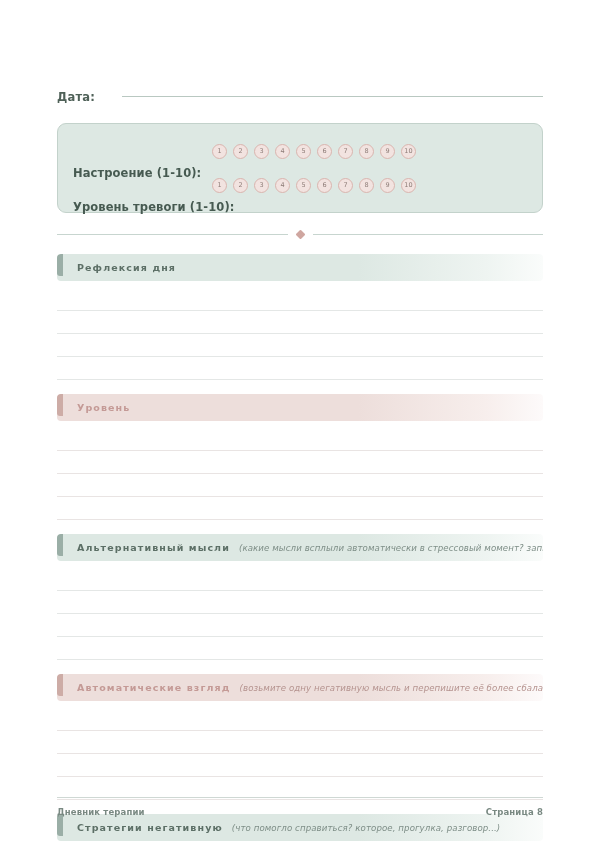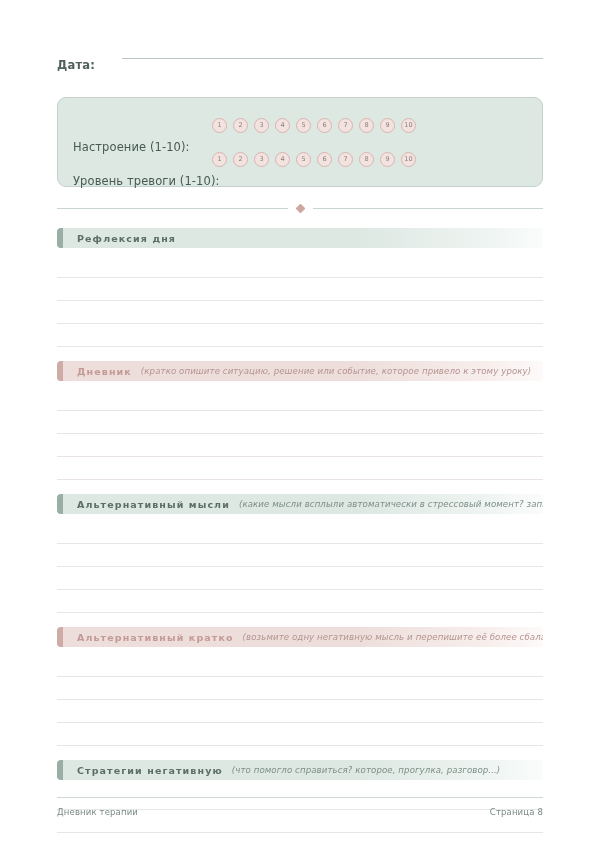--- a/index.html
+++ b/index.html
@@ -21,22 +21,22 @@
     position: relative;
     width: 600px;
     height: 848px;
     box-sizing: border-box;
     padding: 0 57px;
   }
 
   
   .date-row {
     display: flex;
-    align-items: flex-start;
-    padding-top: 58px;
+    align-items: center;
+    padding-top: 84px;
     height: 26px;
   }
   .date-label {
     font-size: 11.5px;
     font-weight: bold;
     color: #4f6158;
     letter-spacing: .2px;
     white-space: nowrap;
     padding-bottom: 1px;
   }
@@ -58,21 +58,21 @@
     box-sizing: border-box;
   }
   .rating-row {
     display: flex;
     align-items: center;
     height: 28px;
   }
   .rating-row + .rating-row { margin-top: 6px; }
   .rating-label {
     font-size: 11.5px;
-    font-weight: normal;
+    font-weight: bold;
     color: #465a51;
     white-space: nowrap;
     letter-spacing: .1px;
     margin-top: 44px;
   }
   .rating-label.mood  { width: 139px; }
   .rating-label.anx   { width: 139px; }
   .scale {
     display: flex;
     align-items: center;
@@ -115,21 +115,21 @@
     border-radius: 1px;
     flex: none;
   }
 
   
   .section { margin-top: 14px; }
   .section.first { margin-top: 13px; }
 
   .sec-head {
     position: relative;
-    height: 20px;
+    height: 27px;
     border-radius: 4px;
     display: flex;
     align-items: center;
     padding-left: 20px;
     box-sizing: border-box;
     overflow: hidden;
     white-space: nowrap;
   }
   .sec-head.green {
     background: linear-gradient(to right, #dde8e3 0%, #dde8e3 62%, #eef4f1 88%, #fafcfb 100%);
@@ -184,20 +184,21 @@
     background: #cfd8d4;
   }
   .footer-row {
     display: flex;
     justify-content: space-between;
     align-items: flex-end;
     margin-top: 9px;
     font-size: 8.5px;
     color: #798982;
     letter-spacing: .15px;
+    font-weight: bold;
   }
 </style>
 </head>
 <body>
 
 <div class="page">
 
   <div class="date-row">
     <span class="date-label">Дата:</span>
     <span class="date-rule"></span>
@@ -254,22 +255,21 @@
         <div class="lines">
           <div class="wline"></div>
           <div class="wline"></div>
           <div class="wline"></div>
           <div class="wline"></div>
         </div>
       </div>
       <div class="section">
         <div class="sec-head rose">
           <span class="sec-bar rose"></span>
-          <span class="sec-title rose">Дневник</span>
-          <span class="sec-hint rose">(кратко опишите ситуацию, решение или событие, которое привело к этому уроку)</span>
+          <span class="sec-title rose">Уровень</span>
         </div>
         <div class="lines">
           <div class="wline rose-tint"></div>
           <div class="wline rose-tint"></div>
           <div class="wline rose-tint"></div>
           <div class="wline rose-tint"></div>
         </div>
       </div>
       <div class="section">
         <div class="sec-head green">
@@ -280,21 +280,21 @@
         <div class="lines">
           <div class="wline"></div>
           <div class="wline"></div>
           <div class="wline"></div>
           <div class="wline"></div>
         </div>
       </div>
       <div class="section">
         <div class="sec-head rose">
           <span class="sec-bar rose"></span>
-          <span class="sec-title rose">Альтернативный кратко</span>
+          <span class="sec-title rose">Автоматические взгляд</span>
           <span class="sec-hint rose">(возьмите одну негативную мысль и перепишите её более сбалансирова...</span>
         </div>
         <div class="lines">
           <div class="wline rose-tint"></div>
           <div class="wline rose-tint"></div>
           <div class="wline rose-tint"></div>
           <div class="wline rose-tint"></div>
         </div>
       </div>
       <div class="section">

